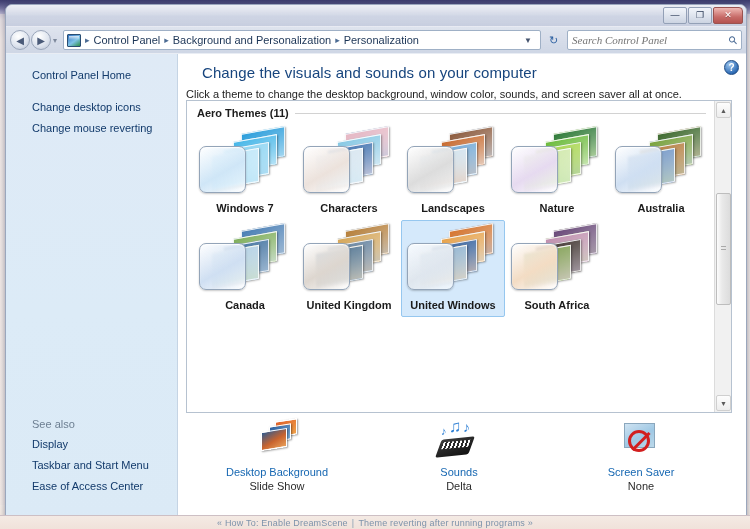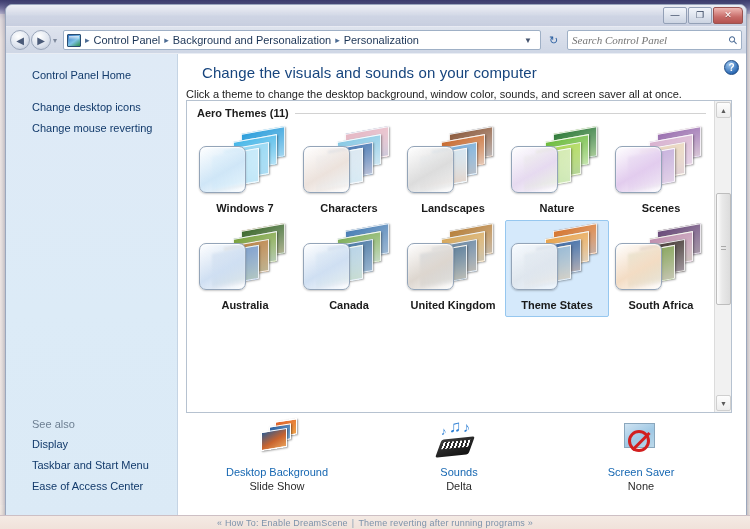--- a/index.html
+++ b/index.html
@@ -439,32 +439,20 @@
                     <div class="sheet" style="left: 26px; top: 18px; width: 46px; height: 32px; transform: skewY(-10deg); background: linear-gradient(155deg, rgb(168, 214, 74) 0%, rgba(255, 255, 255, 0.55) 120%), linear-gradient(30deg, rgb(47, 122, 58), rgb(168, 214, 74));"></div>
                     <div class="sheet" style="left: 14px; top: 24px; width: 48px; height: 34px; transform: skewY(-10deg); background: linear-gradient(155deg, rgb(207, 232, 168) 0%, rgba(255, 255, 255, 0.55) 120%), linear-gradient(30deg, rgb(108, 187, 60), rgb(207, 232, 168));"></div>
                   </div>
                   <div class="glasstile" style="background: linear-gradient(150deg, rgba(255, 255, 255, 0.8), rgb(230, 218, 240) 55%, rgba(255, 255, 255, 0.62));"></div>
                 </div>
                 <div class="theme-label">Nature</div>
               </div>
               <div class="theme-cell">
                 <div class="theme-thumb">
                   <div class="stack">
-                    <div class="sheet" style="left: 44px; top: 2px; width: 44px; height: 30px; transform: skewY(-10deg); background: linear-gradient(155deg, rgb(154, 111, 176) 0%, rgba(255, 255, 255, 0.55) 120%), linear-gradient(30deg, rgb(232, 212, 184), rgb(154, 111, 176));"></div>
-                    <div class="sheet" style="left: 36px; top: 10px; width: 44px; height: 30px; transform: skewY(-10deg); background: linear-gradient(155deg, rgb(216, 178, 207) 0%, rgba(255, 255, 255, 0.55) 120%), linear-gradient(30deg, rgb(192, 168, 216), rgb(216, 178, 207));"></div>
-                    <div class="sheet" style="left: 26px; top: 18px; width: 46px; height: 32px; transform: skewY(-10deg); background: linear-gradient(155deg, rgb(232, 212, 184) 0%, rgba(255, 255, 255, 0.55) 120%), linear-gradient(30deg, rgb(154, 111, 176), rgb(232, 212, 184));"></div>
-                    <div class="sheet" style="left: 14px; top: 24px; width: 48px; height: 34px; transform: skewY(-10deg); background: linear-gradient(155deg, rgb(192, 168, 216) 0%, rgba(255, 255, 255, 0.55) 120%), linear-gradient(30deg, rgb(216, 178, 207), rgb(192, 168, 216));"></div>
-                  </div>
-                  <div class="glasstile" style="background: linear-gradient(150deg, rgba(255, 255, 255, 0.8), rgb(226, 204, 238) 55%, rgba(255, 255, 255, 0.62));"></div>
-                </div>
-                <div class="theme-label">Scenes</div>
-              </div>
-              <div class="theme-cell">
-                <div class="theme-thumb">
-                  <div class="stack">
                     <div class="sheet" style="left: 44px; top: 2px; width: 44px; height: 30px; transform: skewY(-10deg); background: linear-gradient(155deg, rgb(61, 106, 47) 0%, rgba(255, 255, 255, 0.55) 120%), linear-gradient(30deg, rgb(181, 122, 58), rgb(61, 106, 47));"></div>
                     <div class="sheet" style="left: 36px; top: 10px; width: 44px; height: 30px; transform: skewY(-10deg); background: linear-gradient(155deg, rgb(122, 162, 60) 0%, rgba(255, 255, 255, 0.55) 120%), linear-gradient(30deg, rgb(110, 147, 198), rgb(122, 162, 60));"></div>
                     <div class="sheet" style="left: 26px; top: 18px; width: 46px; height: 32px; transform: skewY(-10deg); background: linear-gradient(155deg, rgb(181, 122, 58) 0%, rgba(255, 255, 255, 0.55) 120%), linear-gradient(30deg, rgb(61, 106, 47), rgb(181, 122, 58));"></div>
                     <div class="sheet" style="left: 14px; top: 24px; width: 48px; height: 34px; transform: skewY(-10deg); background: linear-gradient(155deg, rgb(110, 147, 198) 0%, rgba(255, 255, 255, 0.55) 120%), linear-gradient(30deg, rgb(122, 162, 60), rgb(110, 147, 198));"></div>
                   </div>
                   <div class="glasstile" style="background: linear-gradient(150deg, rgba(255, 255, 255, 0.8), rgb(207, 223, 242) 55%, rgba(255, 255, 255, 0.62));"></div>
                 </div>
                 <div class="theme-label">Australia</div>
               </div>
               <div class="theme-cell">
@@ -494,21 +482,21 @@
               <div class="theme-cell selected">
                 <div class="theme-thumb">
                   <div class="stack">
                     <div class="sheet" style="left: 44px; top: 2px; width: 44px; height: 30px; transform: skewY(-10deg); background: linear-gradient(155deg, rgb(216, 118, 46) 0%, rgba(255, 255, 255, 0.55) 120%), linear-gradient(30deg, rgb(47, 95, 158), rgb(216, 118, 46));"></div>
                     <div class="sheet" style="left: 36px; top: 10px; width: 44px; height: 30px; transform: skewY(-10deg); background: linear-gradient(155deg, rgb(232, 162, 74) 0%, rgba(255, 255, 255, 0.55) 120%), linear-gradient(30deg, rgb(138, 176, 207), rgb(232, 162, 74));"></div>
                     <div class="sheet" style="left: 26px; top: 18px; width: 46px; height: 32px; transform: skewY(-10deg); background: linear-gradient(155deg, rgb(47, 95, 158) 0%, rgba(255, 255, 255, 0.55) 120%), linear-gradient(30deg, rgb(216, 118, 46), rgb(47, 95, 158));"></div>
                     <div class="sheet" style="left: 14px; top: 24px; width: 48px; height: 34px; transform: skewY(-10deg); background: linear-gradient(155deg, rgb(138, 176, 207) 0%, rgba(255, 255, 255, 0.55) 120%), linear-gradient(30deg, rgb(232, 162, 74), rgb(138, 176, 207));"></div>
                   </div>
                   <div class="glasstile" style="background: linear-gradient(150deg, rgba(255, 255, 255, 0.8), rgb(223, 230, 238) 55%, rgba(255, 255, 255, 0.62));"></div>
                 </div>
-                <div class="theme-label">Theme States</div>
+                <div class="theme-label">United Windows</div>
               </div>
               <div class="theme-cell">
                 <div class="theme-thumb">
                   <div class="stack">
                     <div class="sheet" style="left: 44px; top: 2px; width: 44px; height: 30px; transform: skewY(-10deg); background: linear-gradient(155deg, rgb(106, 74, 122) 0%, rgba(255, 255, 255, 0.55) 120%), linear-gradient(30deg, rgb(58, 47, 42), rgb(106, 74, 122));"></div>
                     <div class="sheet" style="left: 36px; top: 10px; width: 44px; height: 30px; transform: skewY(-10deg); background: linear-gradient(155deg, rgb(192, 143, 176) 0%, rgba(255, 255, 255, 0.55) 120%), linear-gradient(30deg, rgb(122, 154, 74), rgb(192, 143, 176));"></div>
                     <div class="sheet" style="left: 26px; top: 18px; width: 46px; height: 32px; transform: skewY(-10deg); background: linear-gradient(155deg, rgb(58, 47, 42) 0%, rgba(255, 255, 255, 0.55) 120%), linear-gradient(30deg, rgb(106, 74, 122), rgb(58, 47, 42));"></div>
                     <div class="sheet" style="left: 14px; top: 24px; width: 48px; height: 34px; transform: skewY(-10deg); background: linear-gradient(155deg, rgb(122, 154, 74) 0%, rgba(255, 255, 255, 0.55) 120%), linear-gradient(30deg, rgb(192, 143, 176), rgb(122, 154, 74));"></div>
                   </div>
                   <div class="glasstile" style="background: linear-gradient(150deg, rgba(255, 255, 255, 0.8), rgb(243, 220, 196) 55%, rgba(255, 255, 255, 0.62));"></div>

